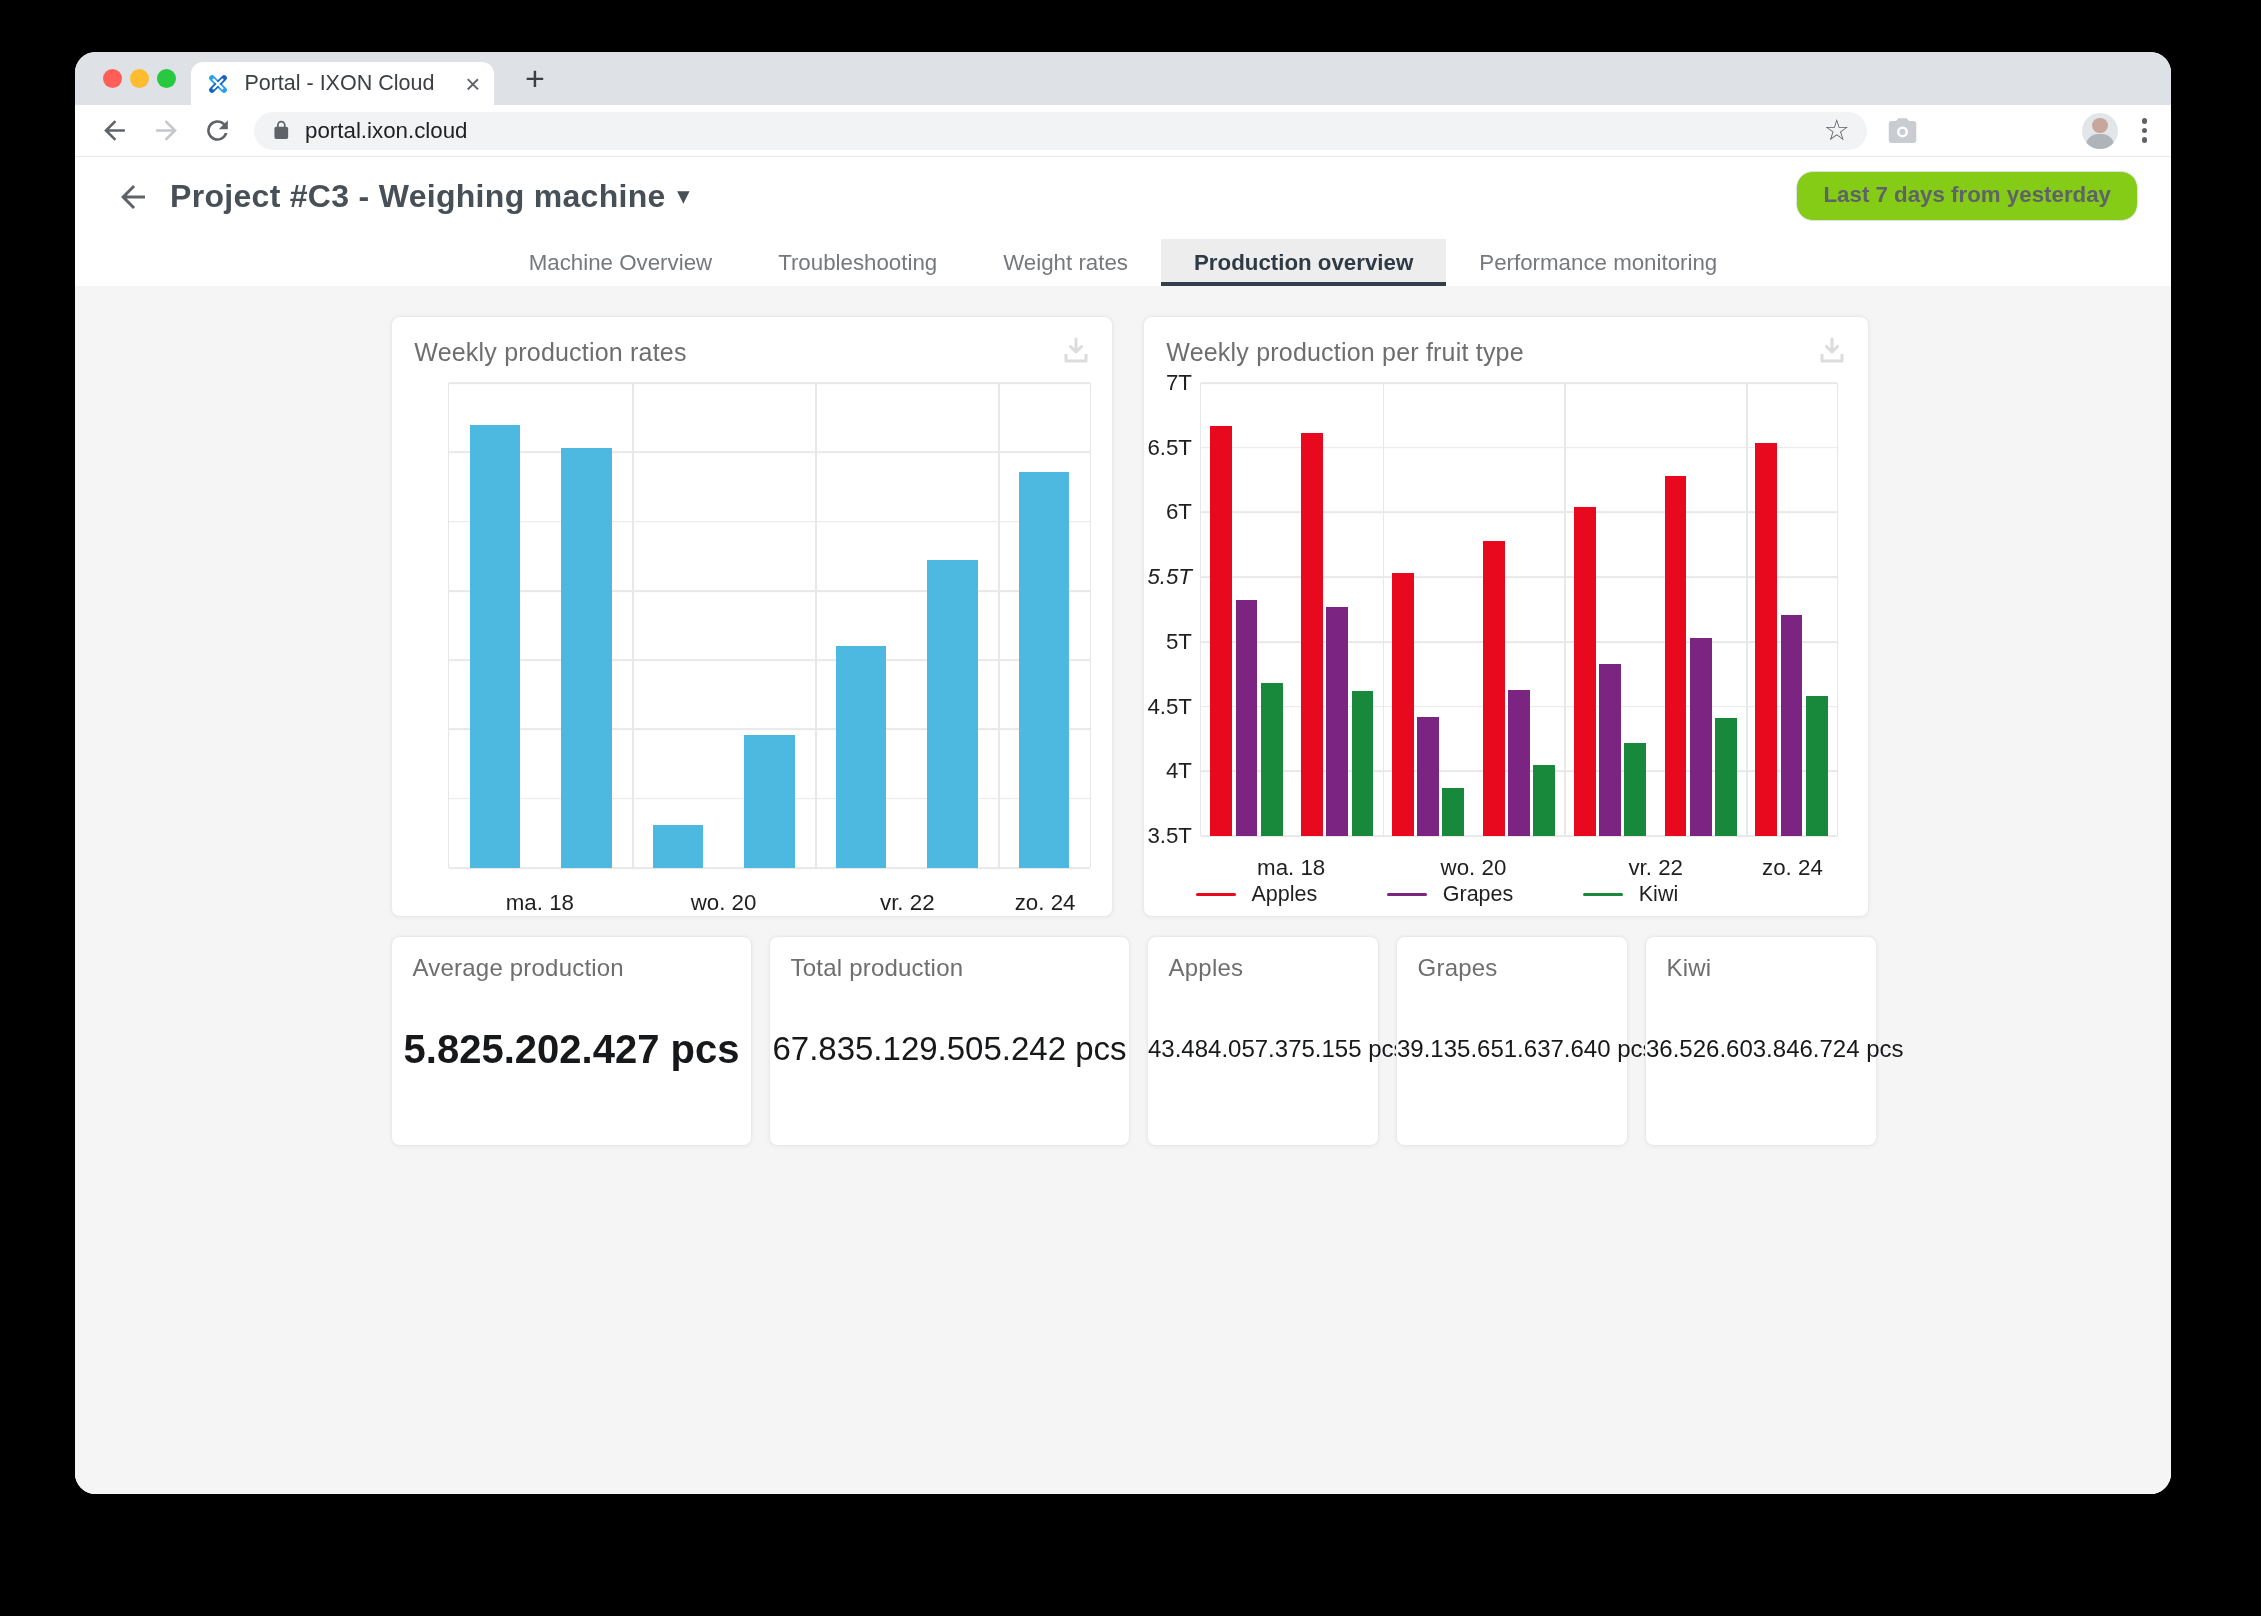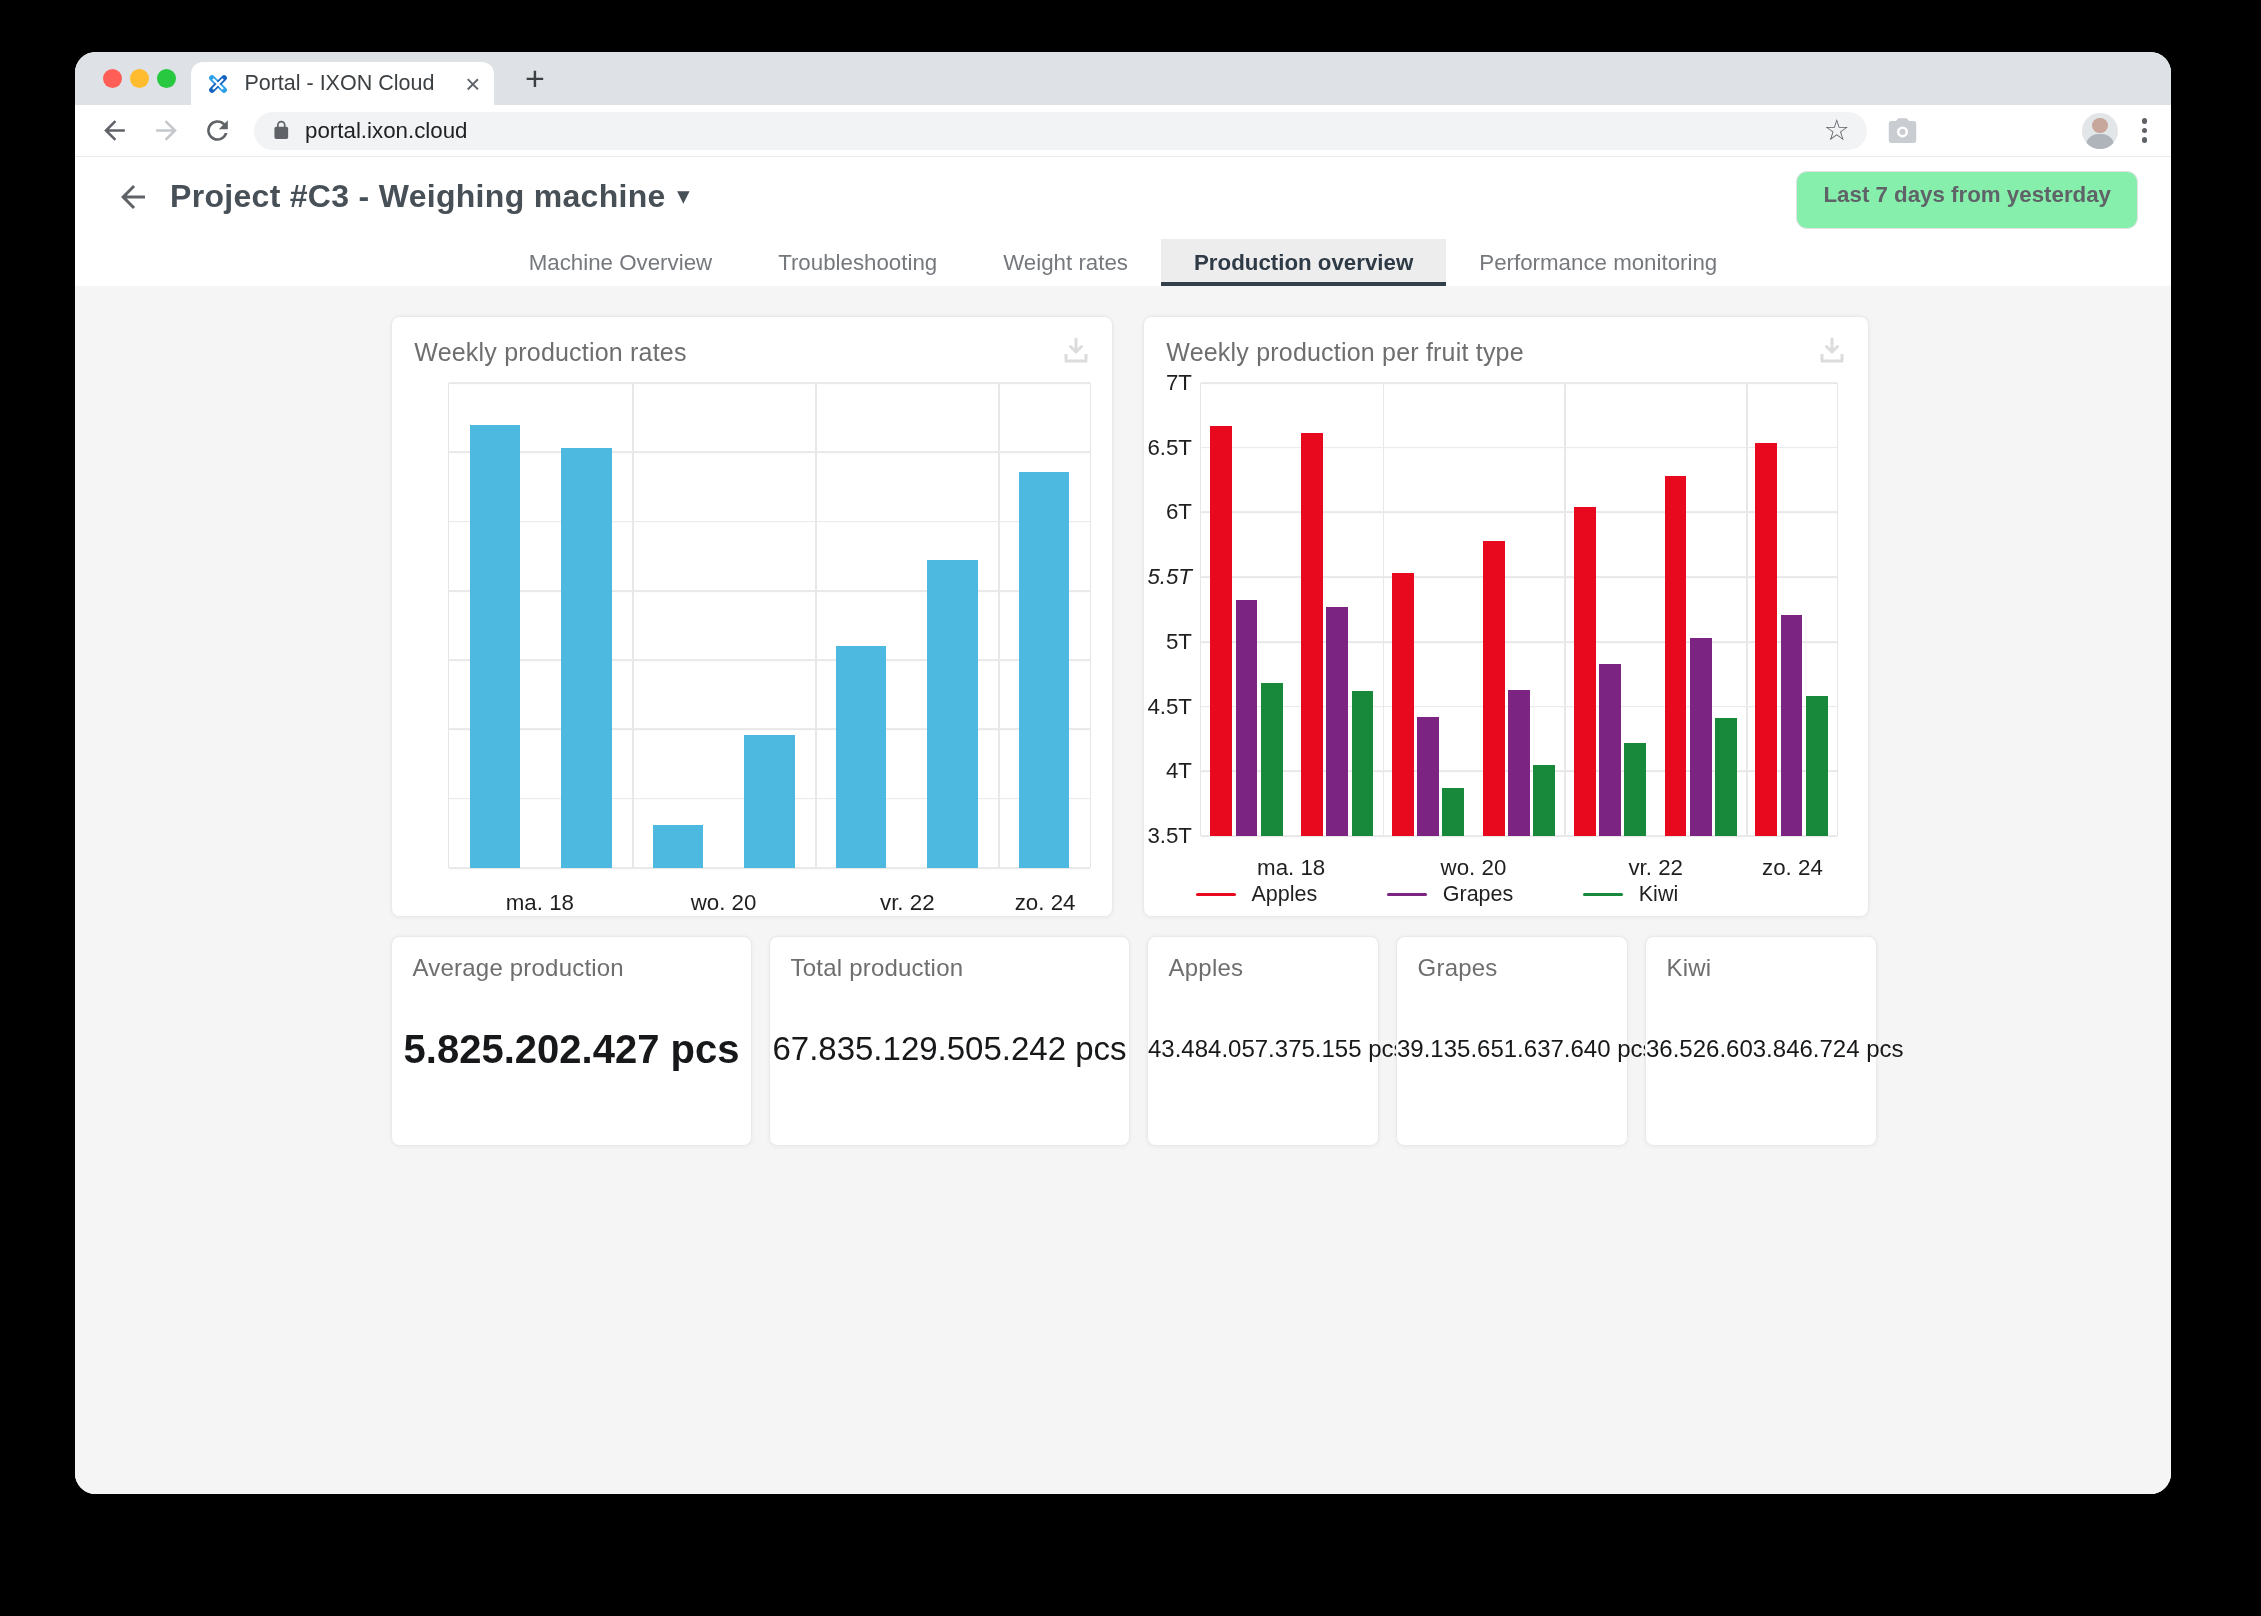--- a/index.html
+++ b/index.html
@@ -48,22 +48,22 @@
   .menu-dots { display:flex; flex-direction:column; gap:4.3px; margin-left:24px; }
   .menu-dots i { width:5.2px; height:5.2px; border-radius:50%; background:#5F6368; }
 
   
   .page { flex:1 1 auto; background:#F5F5F6; display:flex; flex-direction:column; }
   .page-header { position:relative; height:129px; background:#fff; flex:0 0 auto; }
   .back-btn { position:absolute; left:40px; top:22.3px; width:36px; height:36px; }
   .proj-title { position:absolute; left:95px; top:20.6px; font-size:32px; font-weight:600;
                 color:#474F57; letter-spacing:0.3px; }
   .title-caret { font-size:22.3px; color:#474F57; margin-left:12px; vertical-align:3.4px; }
-  .date-btn { position:absolute; right:33px; top:13.7px; height:58px; padding:0 26px;
-              background:#86efac; border:1.7px solid #DFE1E5; border-radius:11px;
+  .date-btn { position:absolute; right:33px; top:13.7px; height:50px; padding:0 26px;
+              background:#84cc16; border:1.7px solid #DFE1E5; border-radius:17px;
               font-size:22.3px; font-weight:600; color:#5F6368; line-height:46px; }
   .navtabs { position:absolute; left:0; right:0; bottom:0; height:47px;
              display:flex; justify-content:center; }
   .navtab { padding:0 33px; line-height:47px; font-size:22.3px; font-weight:500;
             color:#75787C; white-space:nowrap; }
   .navtab.active { background:#EDEDEE; color:#2E3A46; font-weight:700;
                    border-bottom:4.3px solid #333F4B; }
 
   
   .content { flex:1 1 auto; padding:30px 0 0 316px; }

